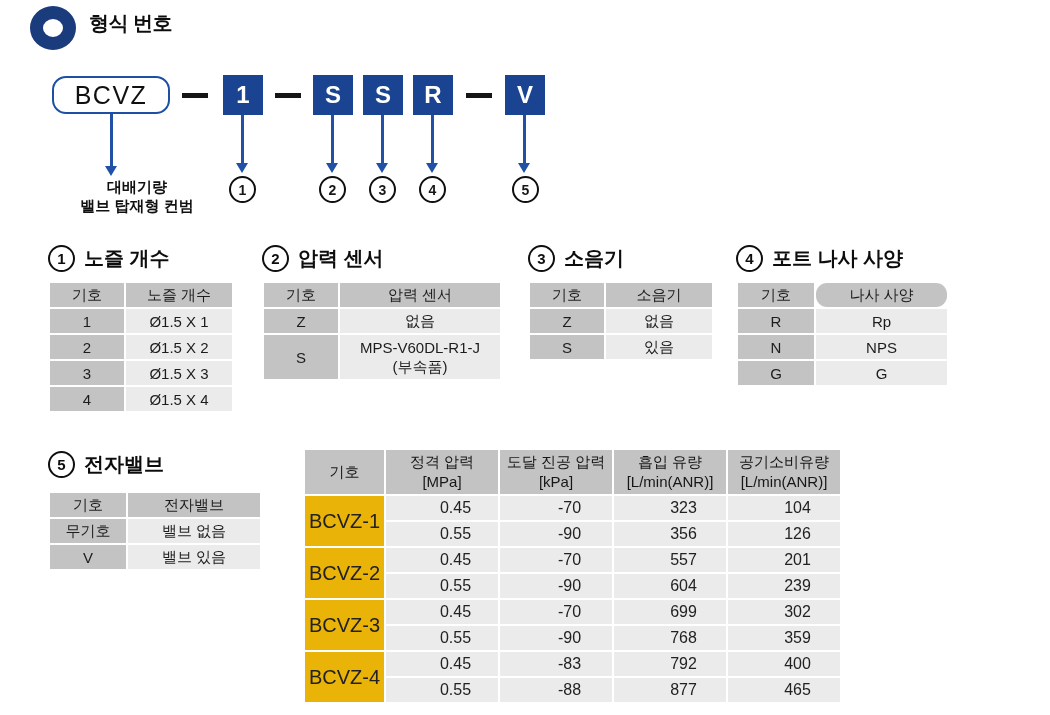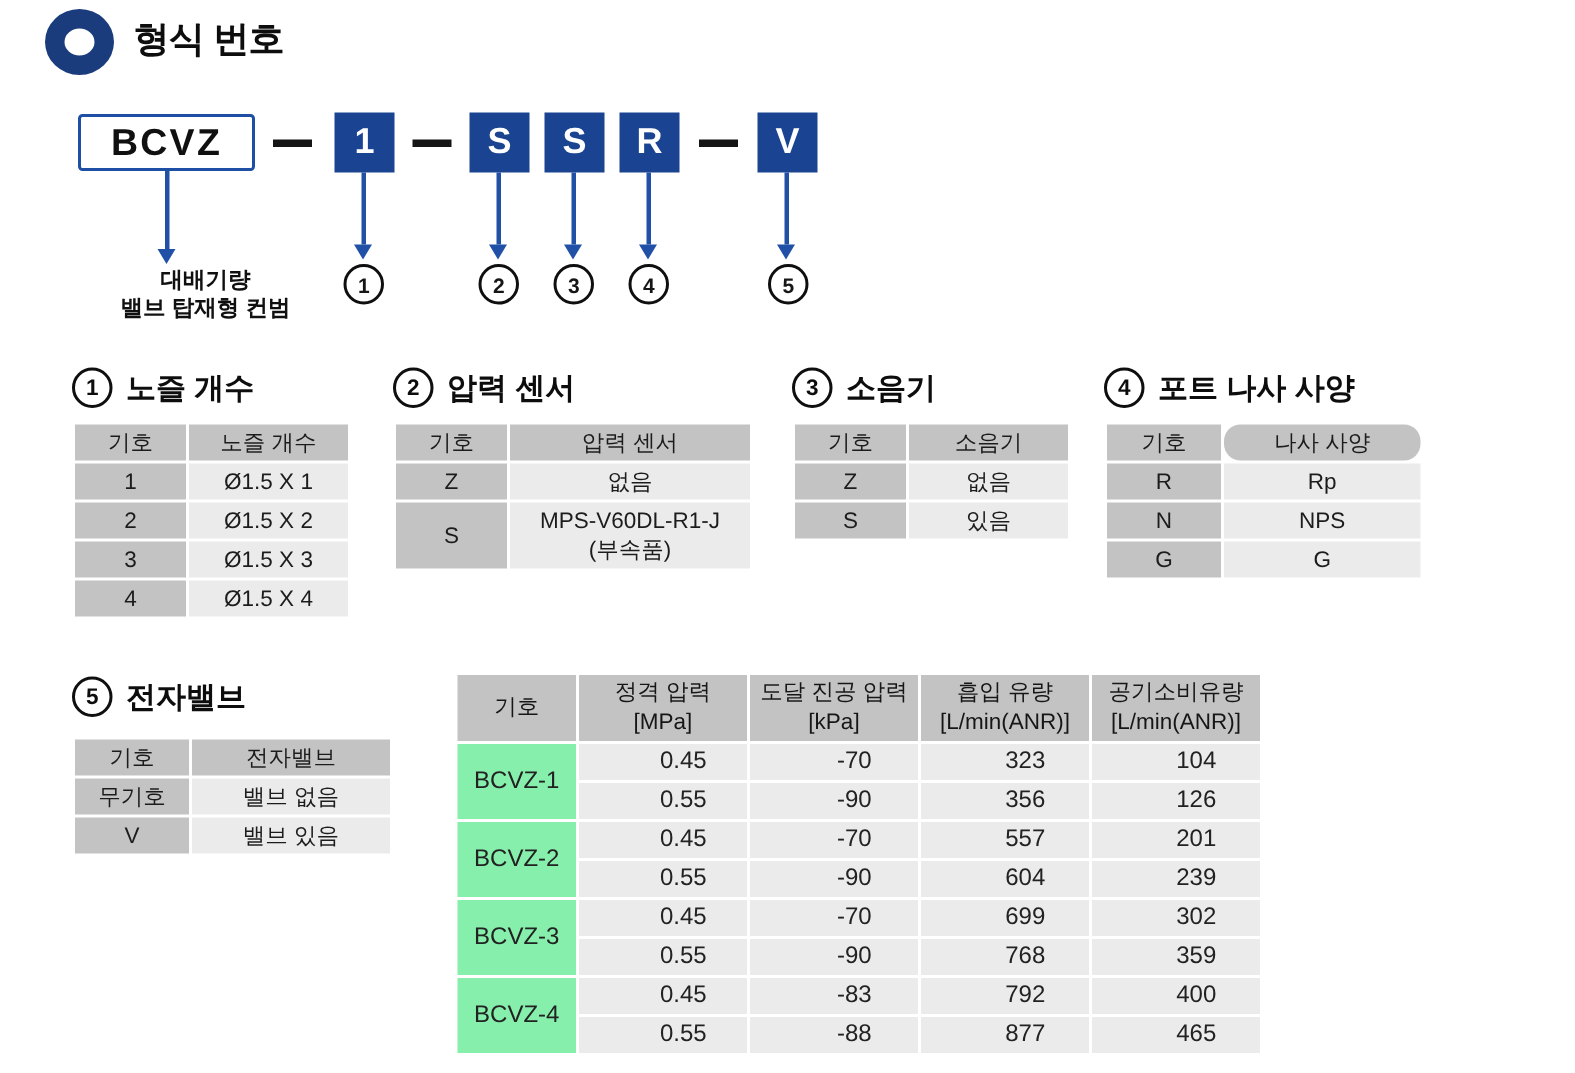--- a/index.html
+++ b/index.html
@@ -6,27 +6,27 @@
   body{
     width:1050px;height:715px;
     font-family:"Liberation Sans","DejaVu Sans",sans-serif;
     color:#161616;
   }
   .canvas{position:relative;width:1050px;height:715px;background:#ffffff;overflow:hidden;}
 
   
   .donut{position:absolute;left:30px;top:6px;width:46px;height:44px;
     border:13px solid #1a3c7c;border-radius:50%;box-sizing:border-box;}
-  .page-title{position:absolute;left:89px;top:10px;font-size:24px;font-weight:800;letter-spacing:-0.5px;color:#0d0d0d;}
+  .page-title{position:absolute;left:89px;top:10px;font-size:20px;font-weight:800;letter-spacing:-0.5px;color:#0d0d0d;}
 
   
   .base-box{position:absolute;left:52px;top:76px;width:118px;height:38px;
-    border:2.5px solid #1d50a5;border-radius:3px;box-sizing:border-box;
+    border:2.5px solid #1d50a5;border-radius:14px;box-sizing:border-box;
     display:flex;align-items:center;justify-content:center;
-    font-size:25px;font-weight:700;letter-spacing:1.5px;color:#101010;background:#fff;}
+    font-size:25px;font-weight:400;letter-spacing:1.5px;color:#101010;background:#fff;}
   .code-box{position:absolute;top:75px;width:40px;height:40px;background:#1a4492;
     display:flex;align-items:center;justify-content:center;
     color:#ffffff;font-size:24px;font-weight:800;}
   .dash{position:absolute;top:93px;width:26px;height:5px;background:#151515;}
 
   .conn-line{position:absolute;width:3px;background:#2151a6;}
   .conn-head{position:absolute;width:0;height:0;
     border-left:6.5px solid transparent;border-right:6.5px solid transparent;
     border-top:10px solid #2151a6;}
 
@@ -51,21 +51,21 @@
   .cell-sym{background:#c3c3c3;}
   .cell-val{background:#ebebeb;}
   .pre{white-space:pre-line;line-height:19px;}
   .row-tall td{height:44px;}
 
   
   .spec{position:absolute;left:303px;top:448px;width:539px;table-layout:fixed;}
   .spec th{height:44px;background:#c3c3c3;font-size:15px;font-weight:400;
     text-align:center;white-space:pre-line;line-height:20px;color:#161616;padding:0;}
   .spec td{height:24px;text-align:center;font-size:16px;font-weight:400;color:#222;padding:0;}
-  .spec td.cell-model{background:#86efac;font-size:16px;}
+  .spec td.cell-model{background:#eab308;font-size:20px;}
   .spec td.cell-num{background:#ebebeb;padding-left:27px;}
 </style>
 </head>
 <body>
 
 <div class="canvas">
 
   <div class="donut"></div>
   <div class="page-title">형식 번호</div>
 

